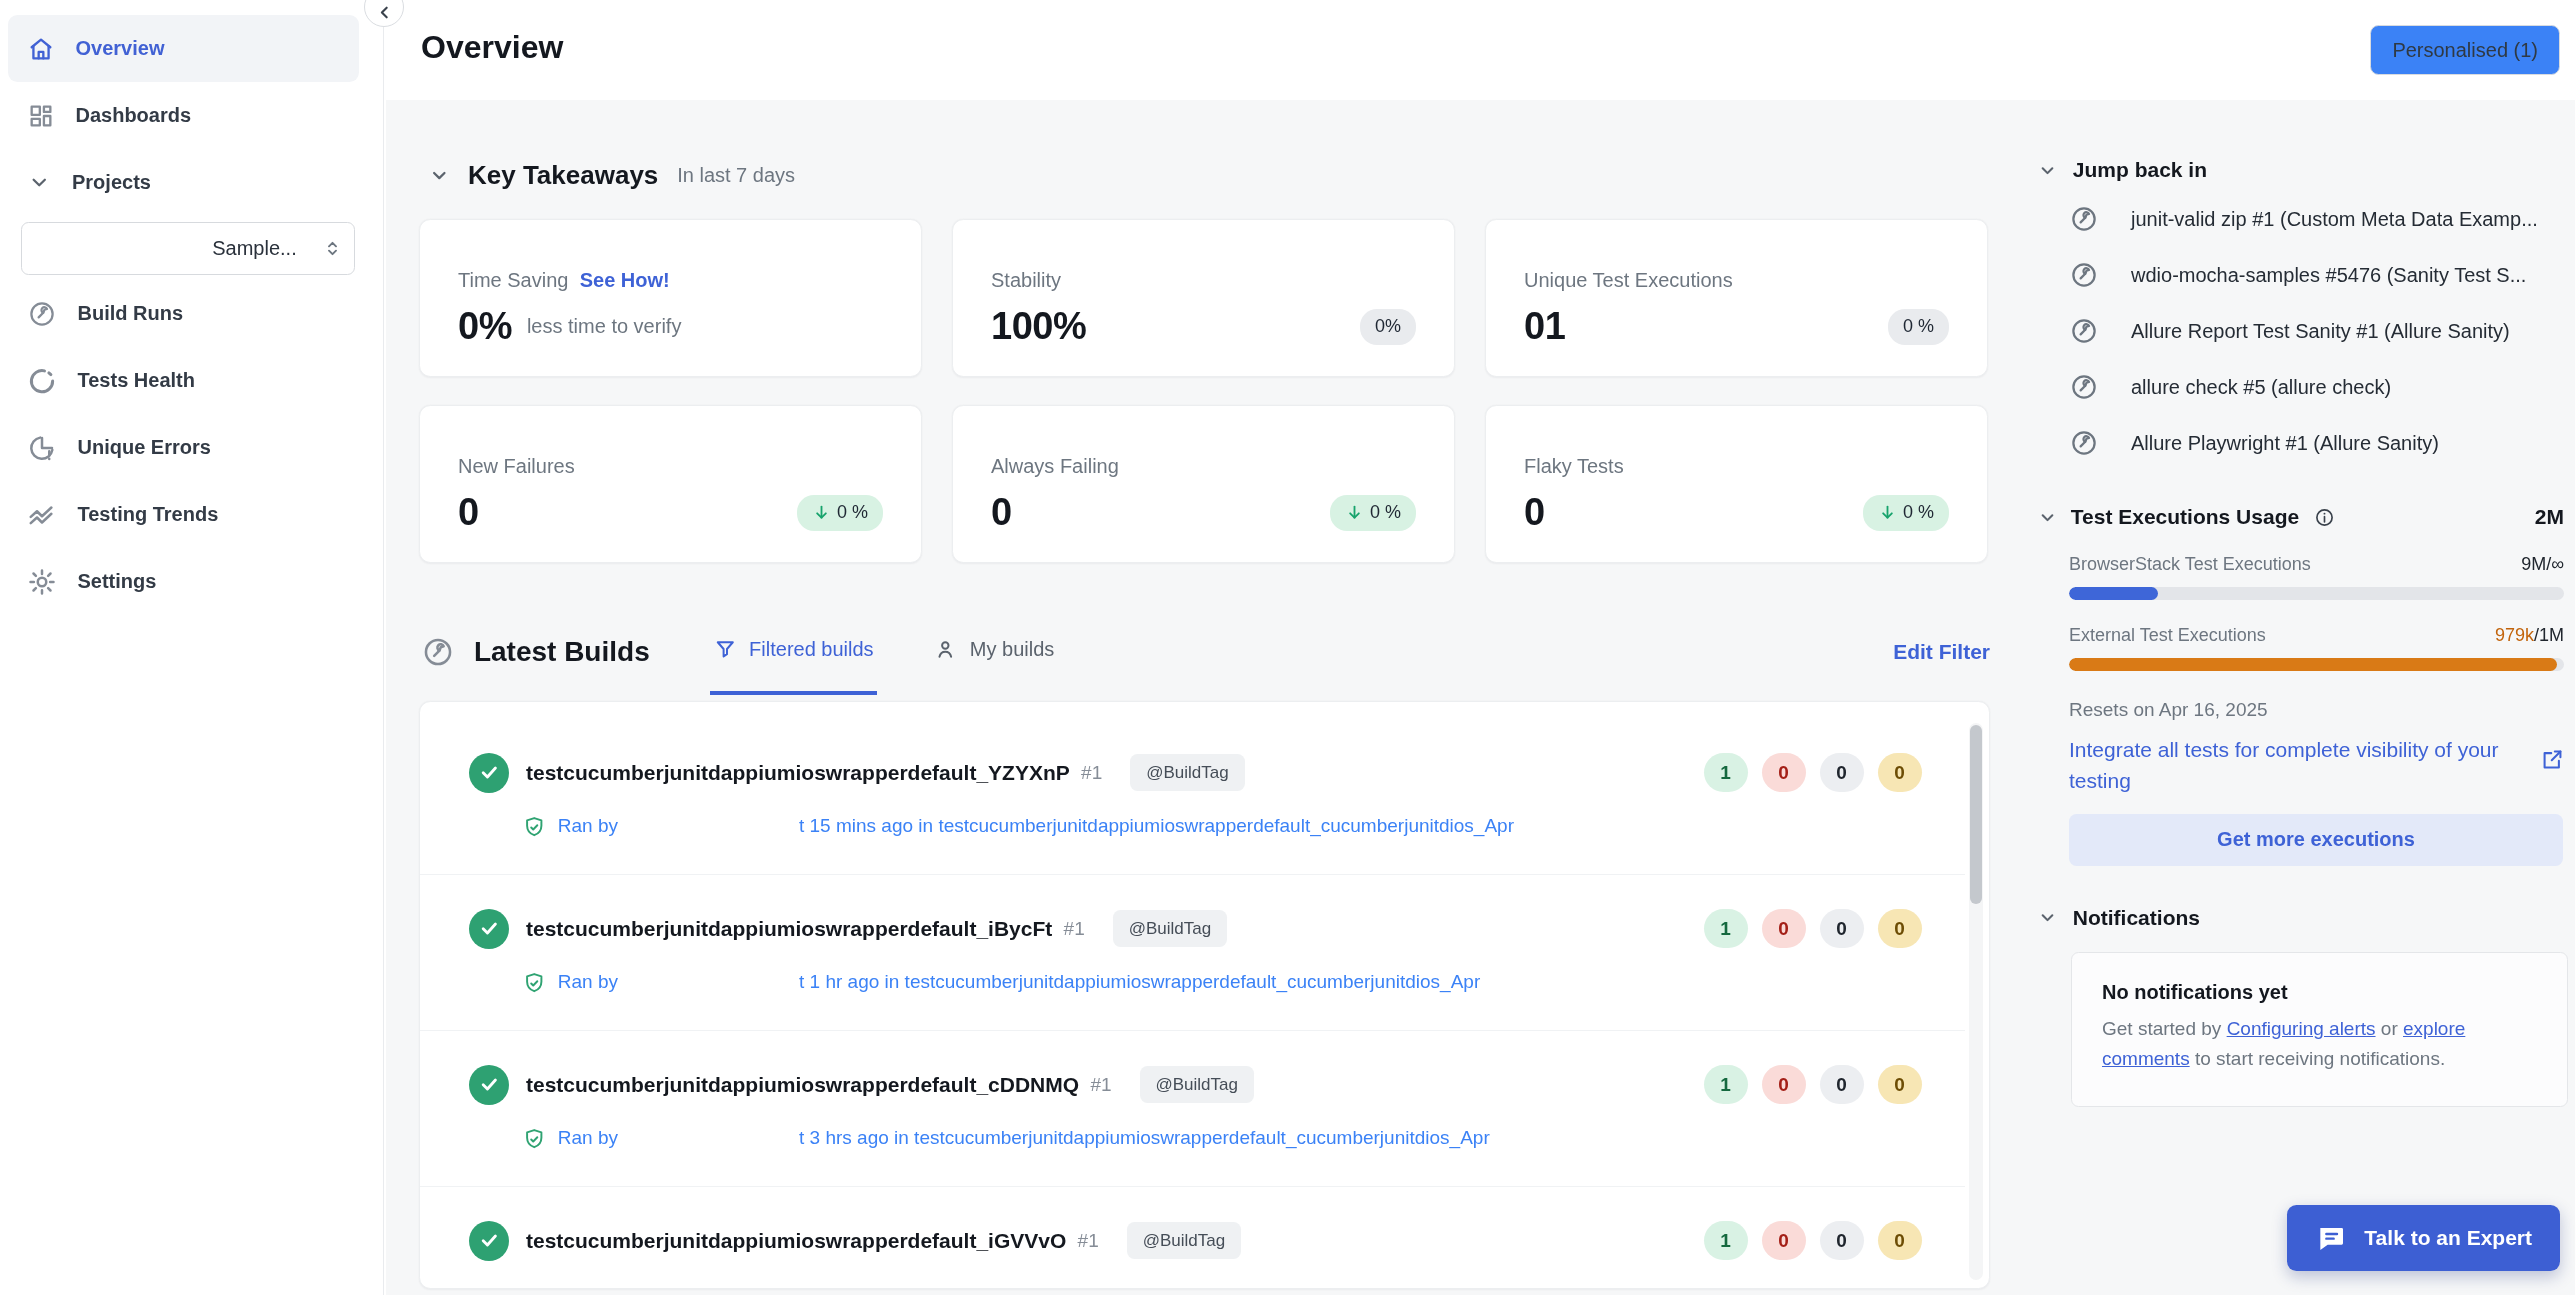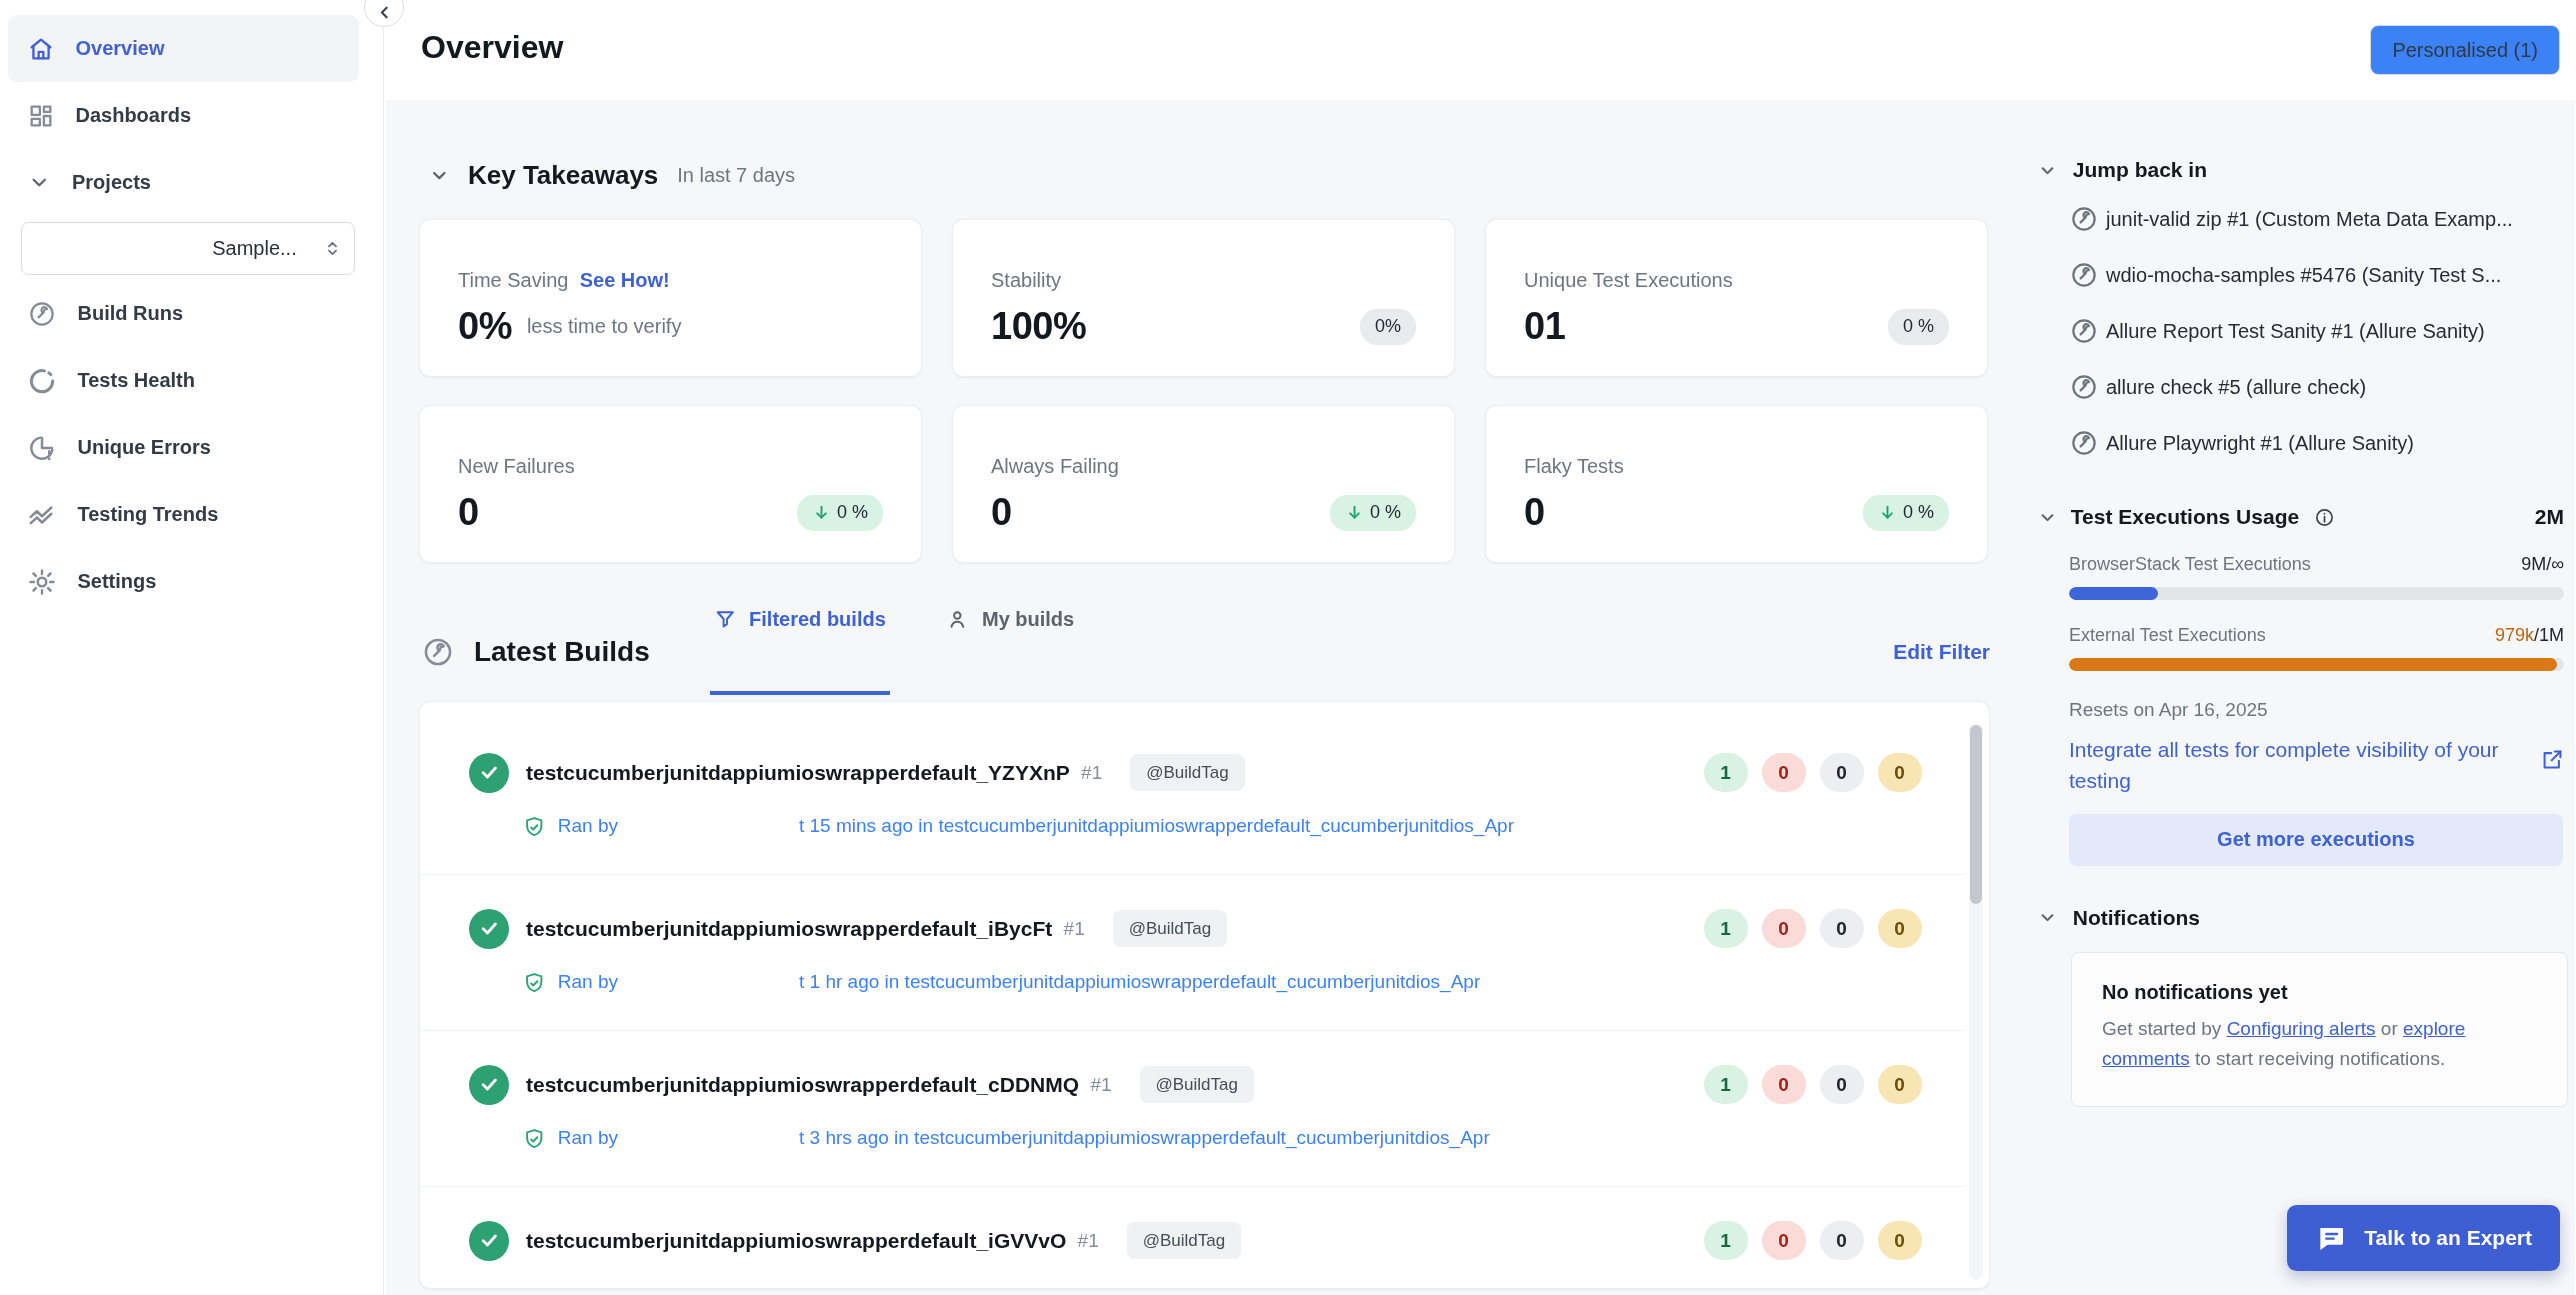--- a/index.html
+++ b/index.html
@@ -87,21 +87,21 @@
   }
   .pct-badge.green { background:#d8f2e3; }
   .pct-badge.green .ic { color:#17a36c; }
 
   
   .lb-head { display:flex; align-items:center; margin:45px 0 0 1.9px; height:87px; }
   .lb-icon { color:#858c96; margin-right:19px; }
   .lb-title { font-size:28px; font-weight:700; color:#14181f; }
   .lb-tabs { display:flex; margin-left:60px; height:100%; }
   .lb-tab {
-    display:flex; gap:13px; font-size:20px; font-weight:700;
+    display:flex; align-items:center; gap:13px; font-size:20px; font-weight:400;
     color:#5b636d; padding:0 3.8px; margin-right:53px; cursor:pointer;
     border-bottom:4.7px solid transparent;
   }
   .lb-tab.active { color:#3e62d6; border-bottom-color:#3e62d6; }
   .lb-tab .ic { color:inherit; }
   .edit-filter { margin-left:auto; color:#3e62d6; font-size:21px; font-weight:600; cursor:pointer; }
 
   .builds-card {
     position:relative; margin-top:5.7px; height:588px; overflow:hidden;
     background:#fff; border:0.9px solid #eceef0; border-radius:11.3px;
@@ -137,21 +137,21 @@
     position:absolute; right:5.7px; top:21px; bottom:7.5px; width:14px;
     background:#f4f5f6; border-radius:7.5px;
   }
   .lb-thumb { position:absolute; top:1.9px; left:0.9px; width:12.2px; height:179px; background:#c4c8cd; border-radius:6.6px; }
 
   
   .rp-head { display:flex; align-items:center; gap:15px; margin-left:3.8px; }
   .rp-title { font-size:21px; font-weight:700; color:#14181f; }
   .jump { margin-top:58px; }
   .jump-items { margin-top:9.4px; }
-  .jump-item { display:flex; align-items:center; gap:7px; height:56px; margin-left:36px; font-size:20px; color:#252c35; cursor:pointer; white-space:nowrap; }
+  .jump-item { display:flex; align-items:center; gap:32px; height:56px; margin-left:36px; font-size:20px; color:#252c35; cursor:pointer; white-space:nowrap; }
   .jump-item .ic { color:#6d7680; flex:0 0 auto; }
 
   .usage { margin-top:34px; }
   .usage-head { display:flex; align-items:center; gap:13px; margin-left:3.8px; }
   .usage-head .info { color:#3a424c; margin-left:1.9px; }
   .usage-total { margin-left:auto; font-size:21px; font-weight:700; color:#14181f; }
   .meter { margin:24.5px 0 0 36px; }
   .meter-row { display:flex; align-items:baseline; font-size:18px; color:#6d7680; }
   .meter-val { margin-left:auto; color:#20262e; }
   .meter-used { color:#c2630b; }

